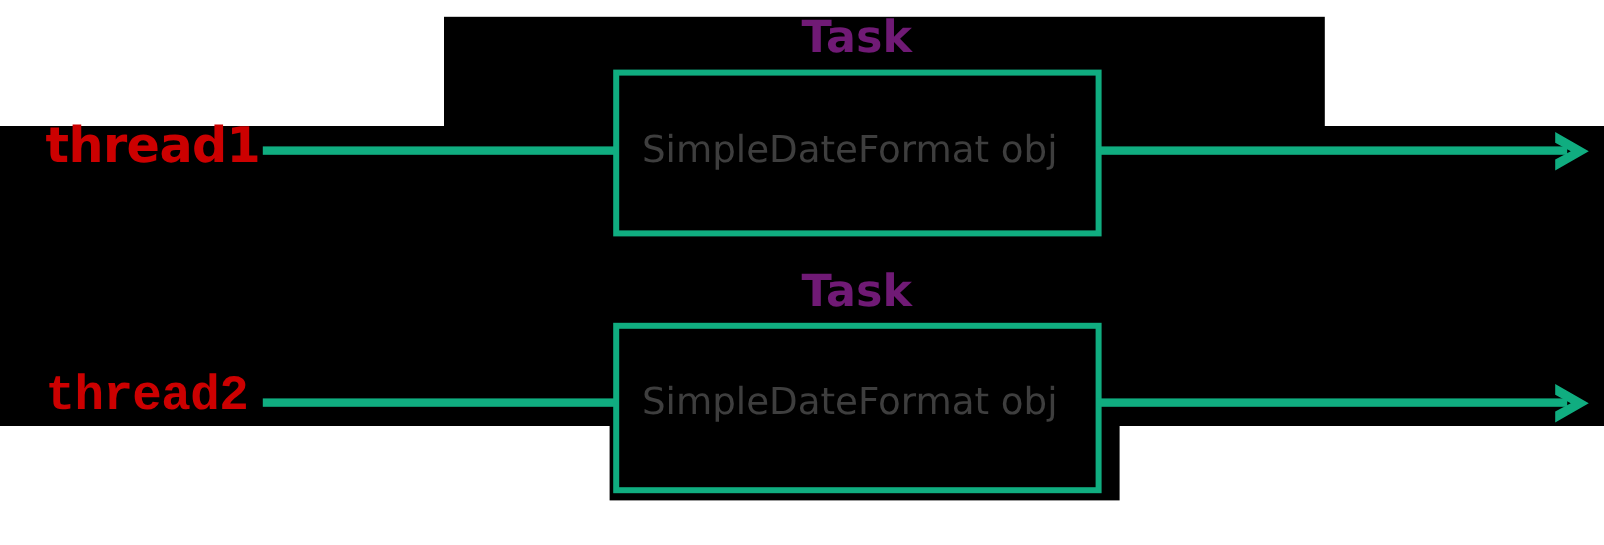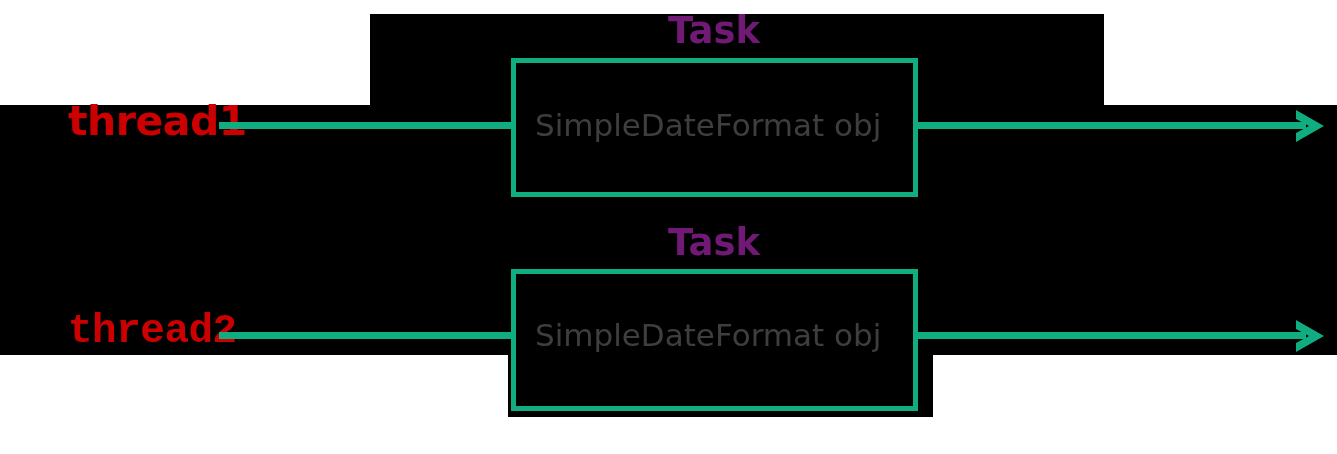--- a/index.html
+++ b/index.html
@@ -32,21 +32,20 @@
   
   .thread-label {
     position: absolute;
     color: #cc0000;
     font-weight: bold;
     font-size: 41px;
     line-height: 41px;
     letter-spacing: -0.5px;
     white-space: nowrap;
     font-family: "DejaVu Sans", sans-serif;
-    margin-left: 30px;
   }
   .thread1-label { left: 38px; top: 101px; }
   .thread2-label { left: 38px; top: 311px; font-family: Liberation Mono, monospace; }
 
   
   .task-label {
     position: absolute;
     color: #701a75;
     font-weight: bold;
     font-size: 37px;

